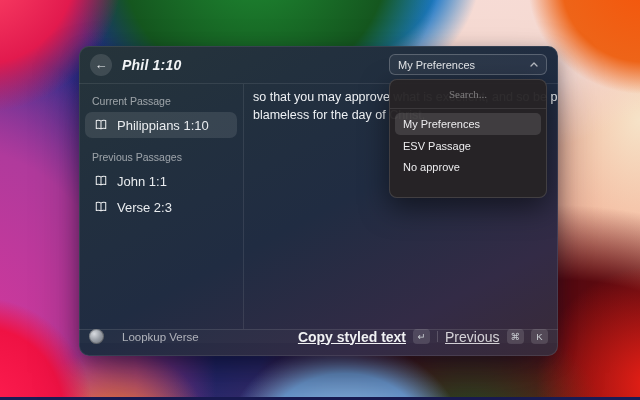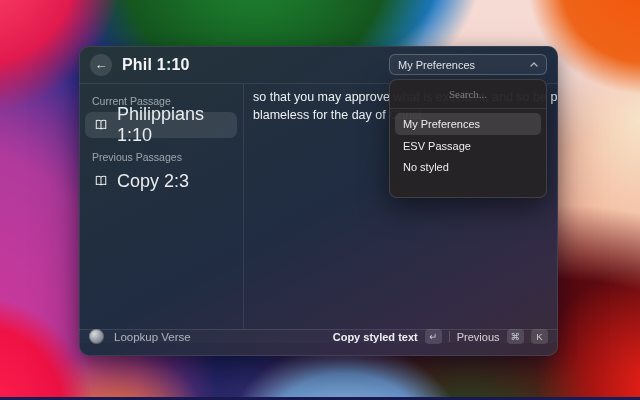--- a/index.html
+++ b/index.html
@@ -36,47 +36,47 @@
     border-radius:10px; overflow:hidden;
     background:linear-gradient(152deg, #26343a 0%, #22303e 25%, #202c42 52%, #332b46 80%, #392a38 100%);
     box-shadow:0 25px 50px -8px rgba(8,8,28,0.55), 0 6px 18px rgba(8,8,28,0.35),
                inset 0 0 0 1px rgba(255,255,255,0.09);
   }
 
   .header { position:relative; height:38px; display:flex; align-items:center; gap:10px;
     padding:0 11px; border-bottom:1px solid rgba(255,255,255,0.09); }
   .back-btn { width:22px; height:22px; border-radius:50%; background:rgba(255,255,255,0.12);
     color:#e9ebee; font-size:13px; display:flex; align-items:center; justify-content:center; cursor:default; }
-  .title { color:#f2f4f6; font-size:16px; font-weight:700; letter-spacing:.2px; }
+  .title { color:#f2f4f6; font-size:14px; font-weight:700; letter-spacing:.2px;font-style:italic; }
 
   .dropdown-trigger { margin-left:auto; width:158px; height:21px; border-radius:6px;
     border:1px solid rgba(255,255,255,0.22); background:rgba(255,255,255,0.05);
     display:flex; align-items:center; padding:0 8px; color:#e4e6e9; font-size:11px; }
   .dropdown-trigger .chev { margin-left:auto; display:flex; opacity:.65; }
 
   .body { display:flex; height:245px; }
   .sidebar { width:165px; border-right:1px solid rgba(255,255,255,0.09); padding:6px 6px 0 6px; }
   .section-title { color:rgba(255,255,255,0.55); font-size:10.5px; margin:5px 7px 5px 7px; }
   .section-title.second { margin-top:13px; }
   .row { height:26px; display:flex; align-items:center; gap:9px; padding:8px 9px;
-    border-radius:7px; color:#e9ecef; font-size:18px; }
+    border-radius:7px; color:#e9ecef; font-size:13px; }
   .row.selected { background:rgba(255,255,255,0.10); }
   .row svg { flex:0 0 auto; }
 
   .main { flex:1; padding:5px 0 0 9px; overflow:hidden; }
   .verse-line { color:#eef1f4; font-size:12.5px; line-height:17.5px; white-space:nowrap; }
 
-  .footer { height:14px; display:flex; align-items:center; gap:10px; padding:0 10px;
+  .footer { height:14px; display:flex; align-items:center; gap:18px; padding:0 10px;
     border-top:1px solid rgba(255,255,255,0.10); background:rgba(255,255,255,0.02); }
   .ext-icon { width:15px; height:15px; border-radius:50%;
     background:radial-gradient(circle at 35% 32%, #d8dbe0 0%, #9ba0a8 45%, #5f646c 100%);
     box-shadow:inset 0 0 0 1px rgba(0,0,0,0.25); }
   .app-name { color:rgba(255,255,255,0.62); font-size:11.5px; }
   .footer-right { margin-left:auto; display:flex; align-items:center; gap:7px; }
-  .action-label { color:#f0f1f3; font-size:11px; font-weight:700; }
+  .action-label { color:#f0f1f3; font-size:14px; font-weight:700;text-decoration:underline; }
   .action-label.secondary { color:rgba(255,255,255,0.78); font-weight:400; }
   .kbd { min-width:17px; height:15px; padding:0 4px; border-radius:4px;
     background:rgba(255,255,255,0.13); color:#caced3; font-size:9.5px;
     display:flex; align-items:center; justify-content:center; }
   .foot-sep { width:1px; height:11px; background:rgba(255,255,255,0.18); }
 
   
   .panel { position:absolute; left:310px; top:33px; width:158px; height:119px; z-index:5;
     border-radius:8px; background:rgba(38,35,37,0.96); border:1px solid rgba(255,255,255,0.13);
     box-shadow:0 10px 28px rgba(0,0,0,0.5); overflow:hidden; }
@@ -121,21 +121,27 @@
             <path d="M8 3.6 C6.6 2.4 4.6 2.3 2.6 2.9 V12 C4.6 11.4 6.6 11.5 8 12.5 C9.4 11.5 11.4 11.4 13.4 12 V2.9 C11.4 2.3 9.4 2.4 8 3.6 Z M8 3.6 V12.5" fill="none" stroke="#e8eaec" stroke-width="1.2" stroke-linejoin="round"></path>
           </svg>
           <span>Philippians 1:10</span>
         </div>
 
         <div class="section-title second">Previous Passages</div>
         <div class="row">
           <svg width="14" height="14" viewBox="0 0 16 16">
             <path d="M8 3.6 C6.6 2.4 4.6 2.3 2.6 2.9 V12 C4.6 11.4 6.6 11.5 8 12.5 C9.4 11.5 11.4 11.4 13.4 12 V2.9 C11.4 2.3 9.4 2.4 8 3.6 Z M8 3.6 V12.5" fill="none" stroke="#e8eaec" stroke-width="1.2" stroke-linejoin="round"></path>
           </svg>
-          <span>Copy 2:3</span>
+          <span>John 1:1</span>
+        </div>
+        <div class="row">
+          <svg width="14" height="14" viewBox="0 0 16 16">
+            <path d="M8 3.6 C6.6 2.4 4.6 2.3 2.6 2.9 V12 C4.6 11.4 6.6 11.5 8 12.5 C9.4 11.5 11.4 11.4 13.4 12 V2.9 C11.4 2.3 9.4 2.4 8 3.6 Z M8 3.6 V12.5" fill="none" stroke="#e8eaec" stroke-width="1.2" stroke-linejoin="round"></path>
+          </svg>
+          <span>Verse 2:3</span>
         </div>
       </div>
 
       <div class="main">
         <div class="verse-line">so that you may approve what is excellent, and so be pure and</div>
         <div class="verse-line">blameless for the day of Christ,</div>
       </div>
     </div>
 
     <div class="footer">
@@ -156,19 +162,19 @@
         <input type="text" placeholder="Search..." style="">
       </div>
       <div class="panel-list">
         <div class="option selected">
           <span>My Preferences</span>
         </div>
         <div class="option">
           <span>ESV Passage</span>
         </div>
         <div class="option">
-          <span>No styled</span>
+          <span>No approve</span>
         </div>
       </div>
     </div>
 
   </div>
 </div>
 
 </body></html>

